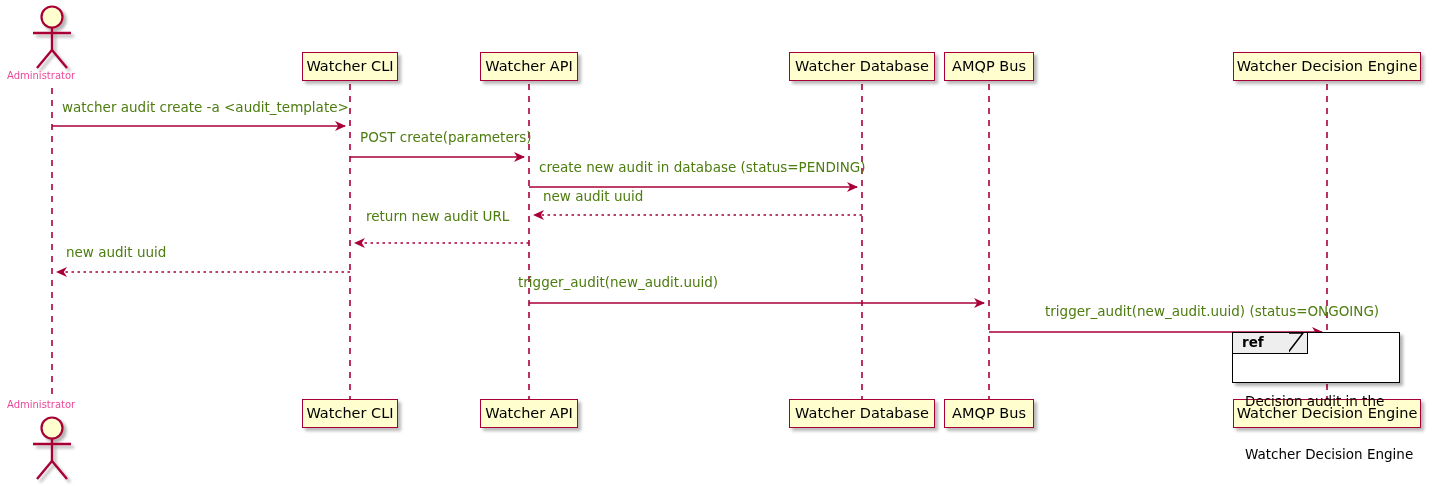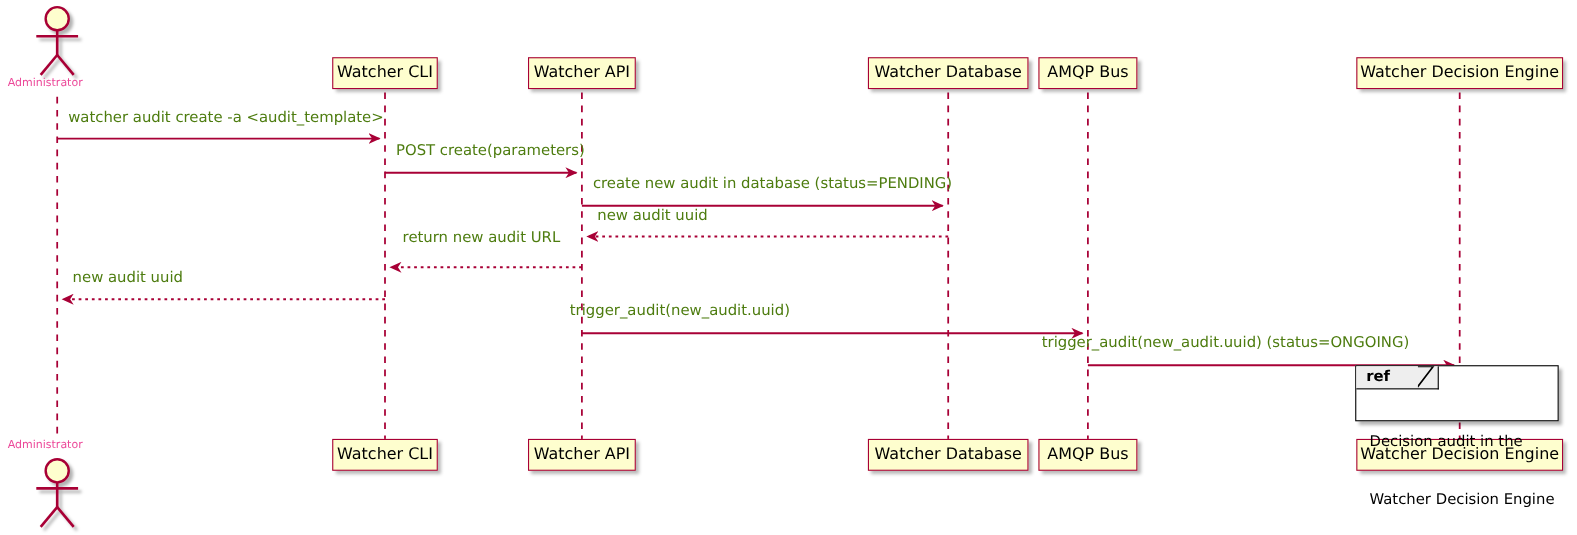--- a/index.html
+++ b/index.html
@@ -155,23 +155,23 @@
 
   <div class="actor-label" style="left:7px;top:399px;">Administrator</div>
 
   <div class="msg" style="left:62px;top:101px;">watcher audit create -a &lt;audit_template&gt;</div>
   <div class="msg" style="left:360px;top:131px;">POST create(parameters)</div>
   <div class="msg" style="left:539px;top:161px;">create new audit in database (status=PENDING)</div>
   <div class="msg" style="left:543px;top:190px;">new audit uuid</div>
   <div class="msg" style="left:366px;top:210px;">return new audit URL</div>
   <div class="msg" style="left:66px;top:246px;">new audit uuid</div>
   <div class="msg" style="left:518px;top:276px;">trigger_audit(new_audit.uuid)</div>
-  <div class="msg" style="left:947px;top:305px;">trigger_audit(new_audit.uuid) (status=ONGOING)</div>
+  <div class="msg" style="left:1045px;top:305px;">trigger_audit(new_audit.uuid) (status=ONGOING)</div>
 
-  <div class="refbox" style="left:1232px;top:332px;width:185px;height:51px;">
+  <div class="refbox" style="left:1232px;top:332px;width:168px;height:51px;">
     <div class="reftab" style="width:56px;">
       <span>ref</span>
     </div>
     <svg width="20" height="21" style="position:absolute;left:56px;top:0;">
       <path d="M0,0 L14,0 L0,18.5 z" fill="#EEEEEE"></path>
       <path d="M-0.5,0 L14,0 L-0.5,19" fill="none" stroke="#000000" stroke-width="1.5"></path>
     </svg>
     <div class="reftext">
       <div>Decision audit in the</div>
       <div>Watcher Decision Engine</div>

